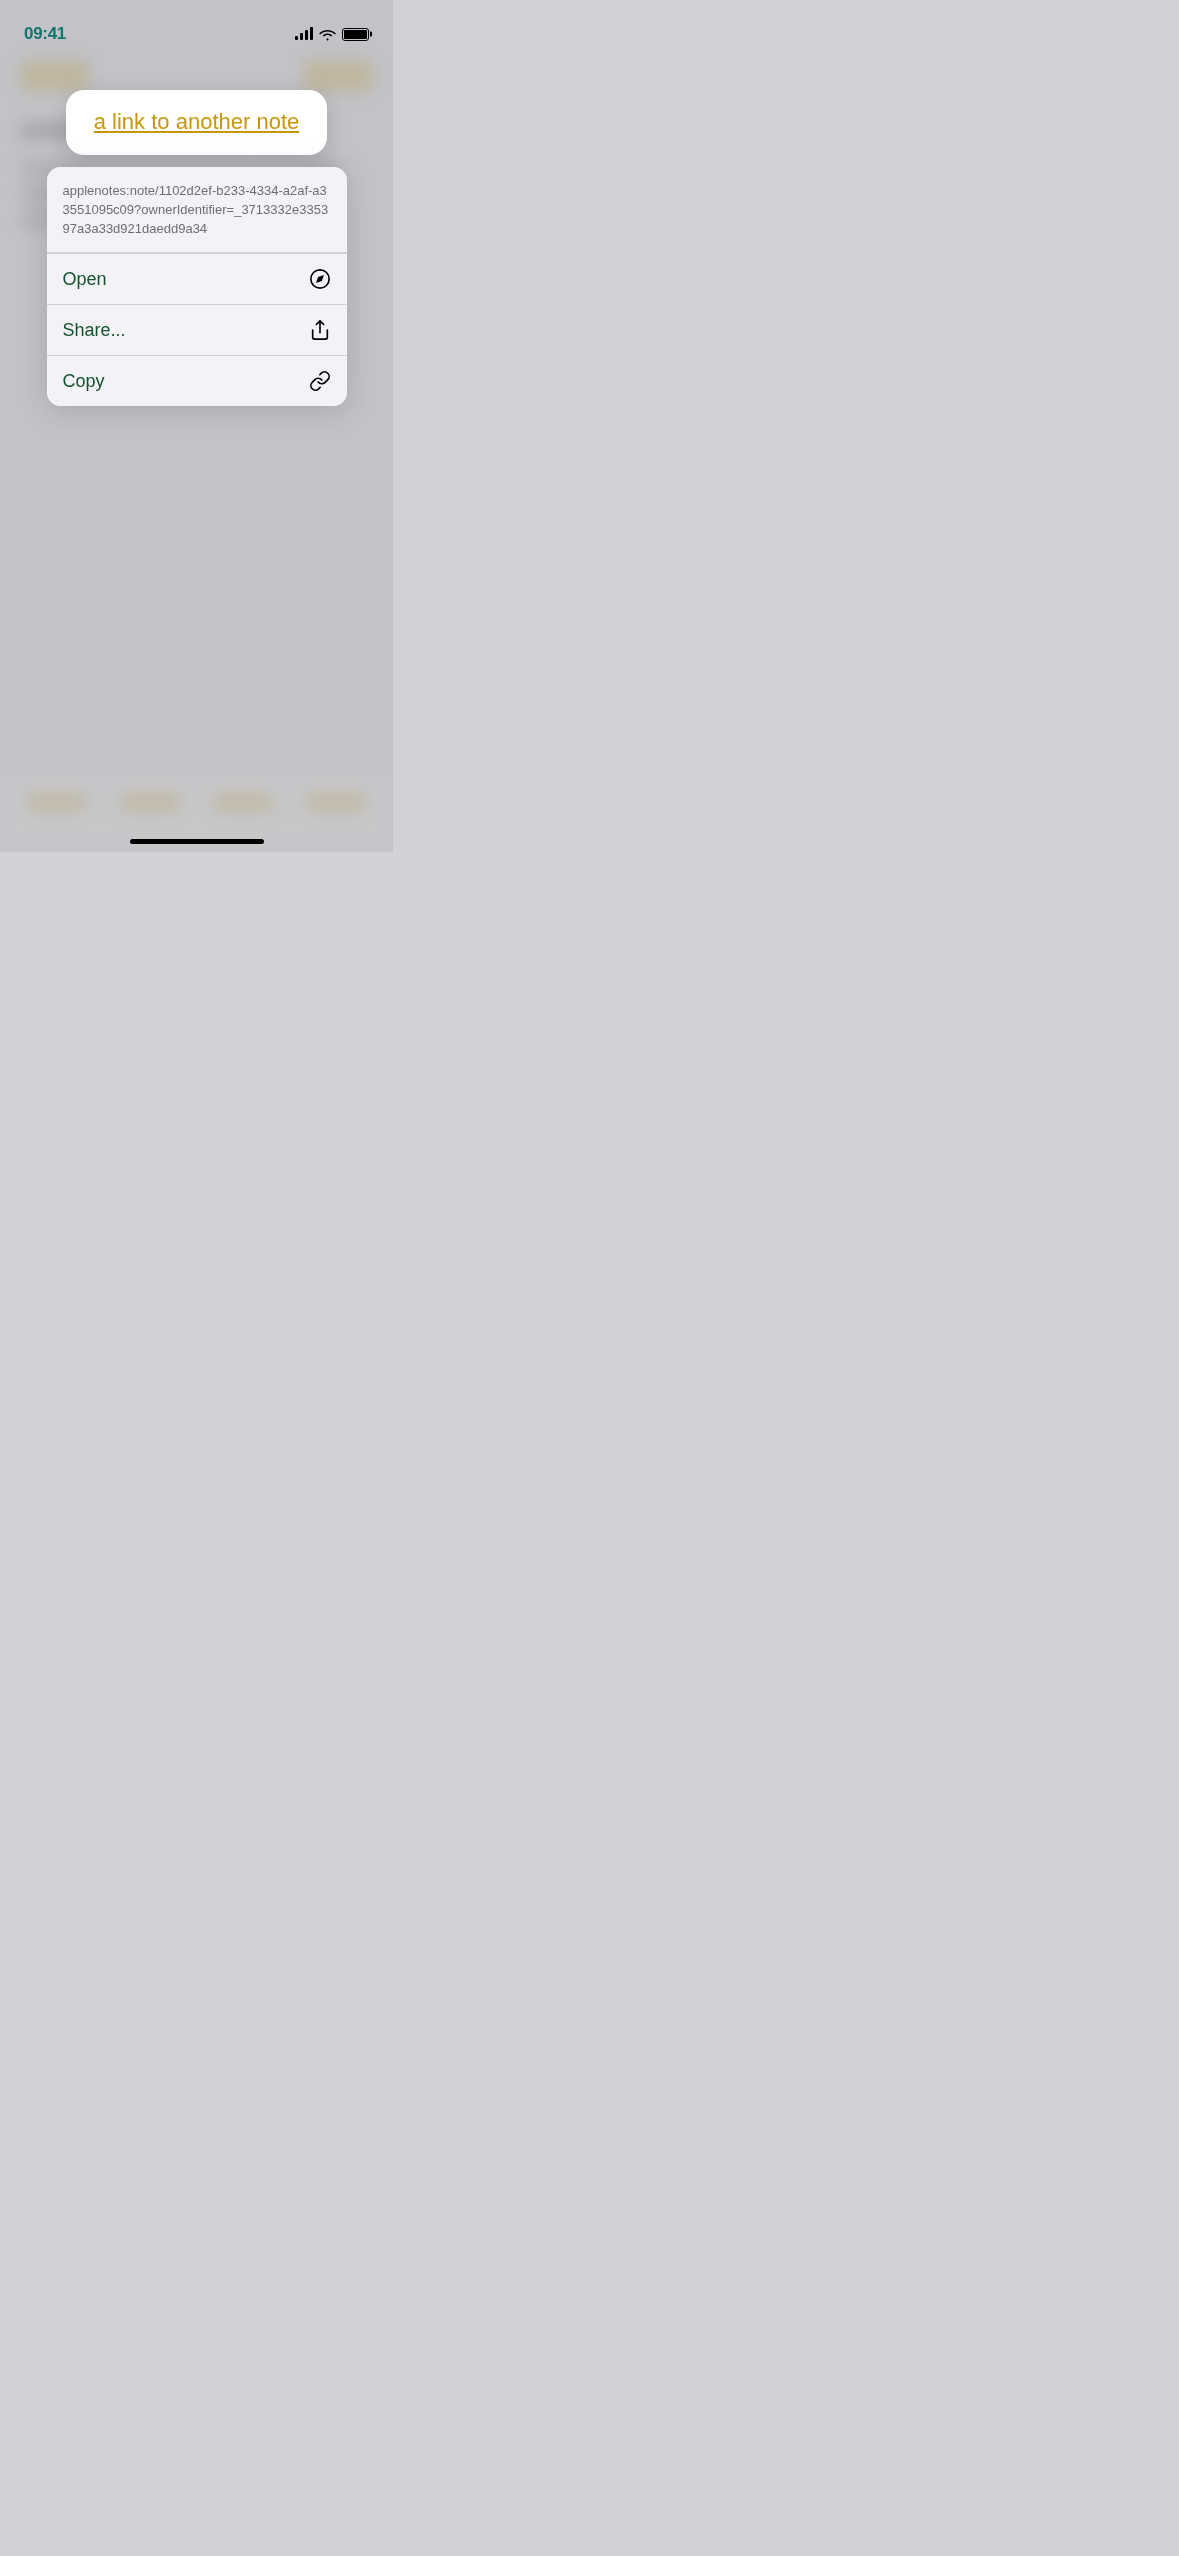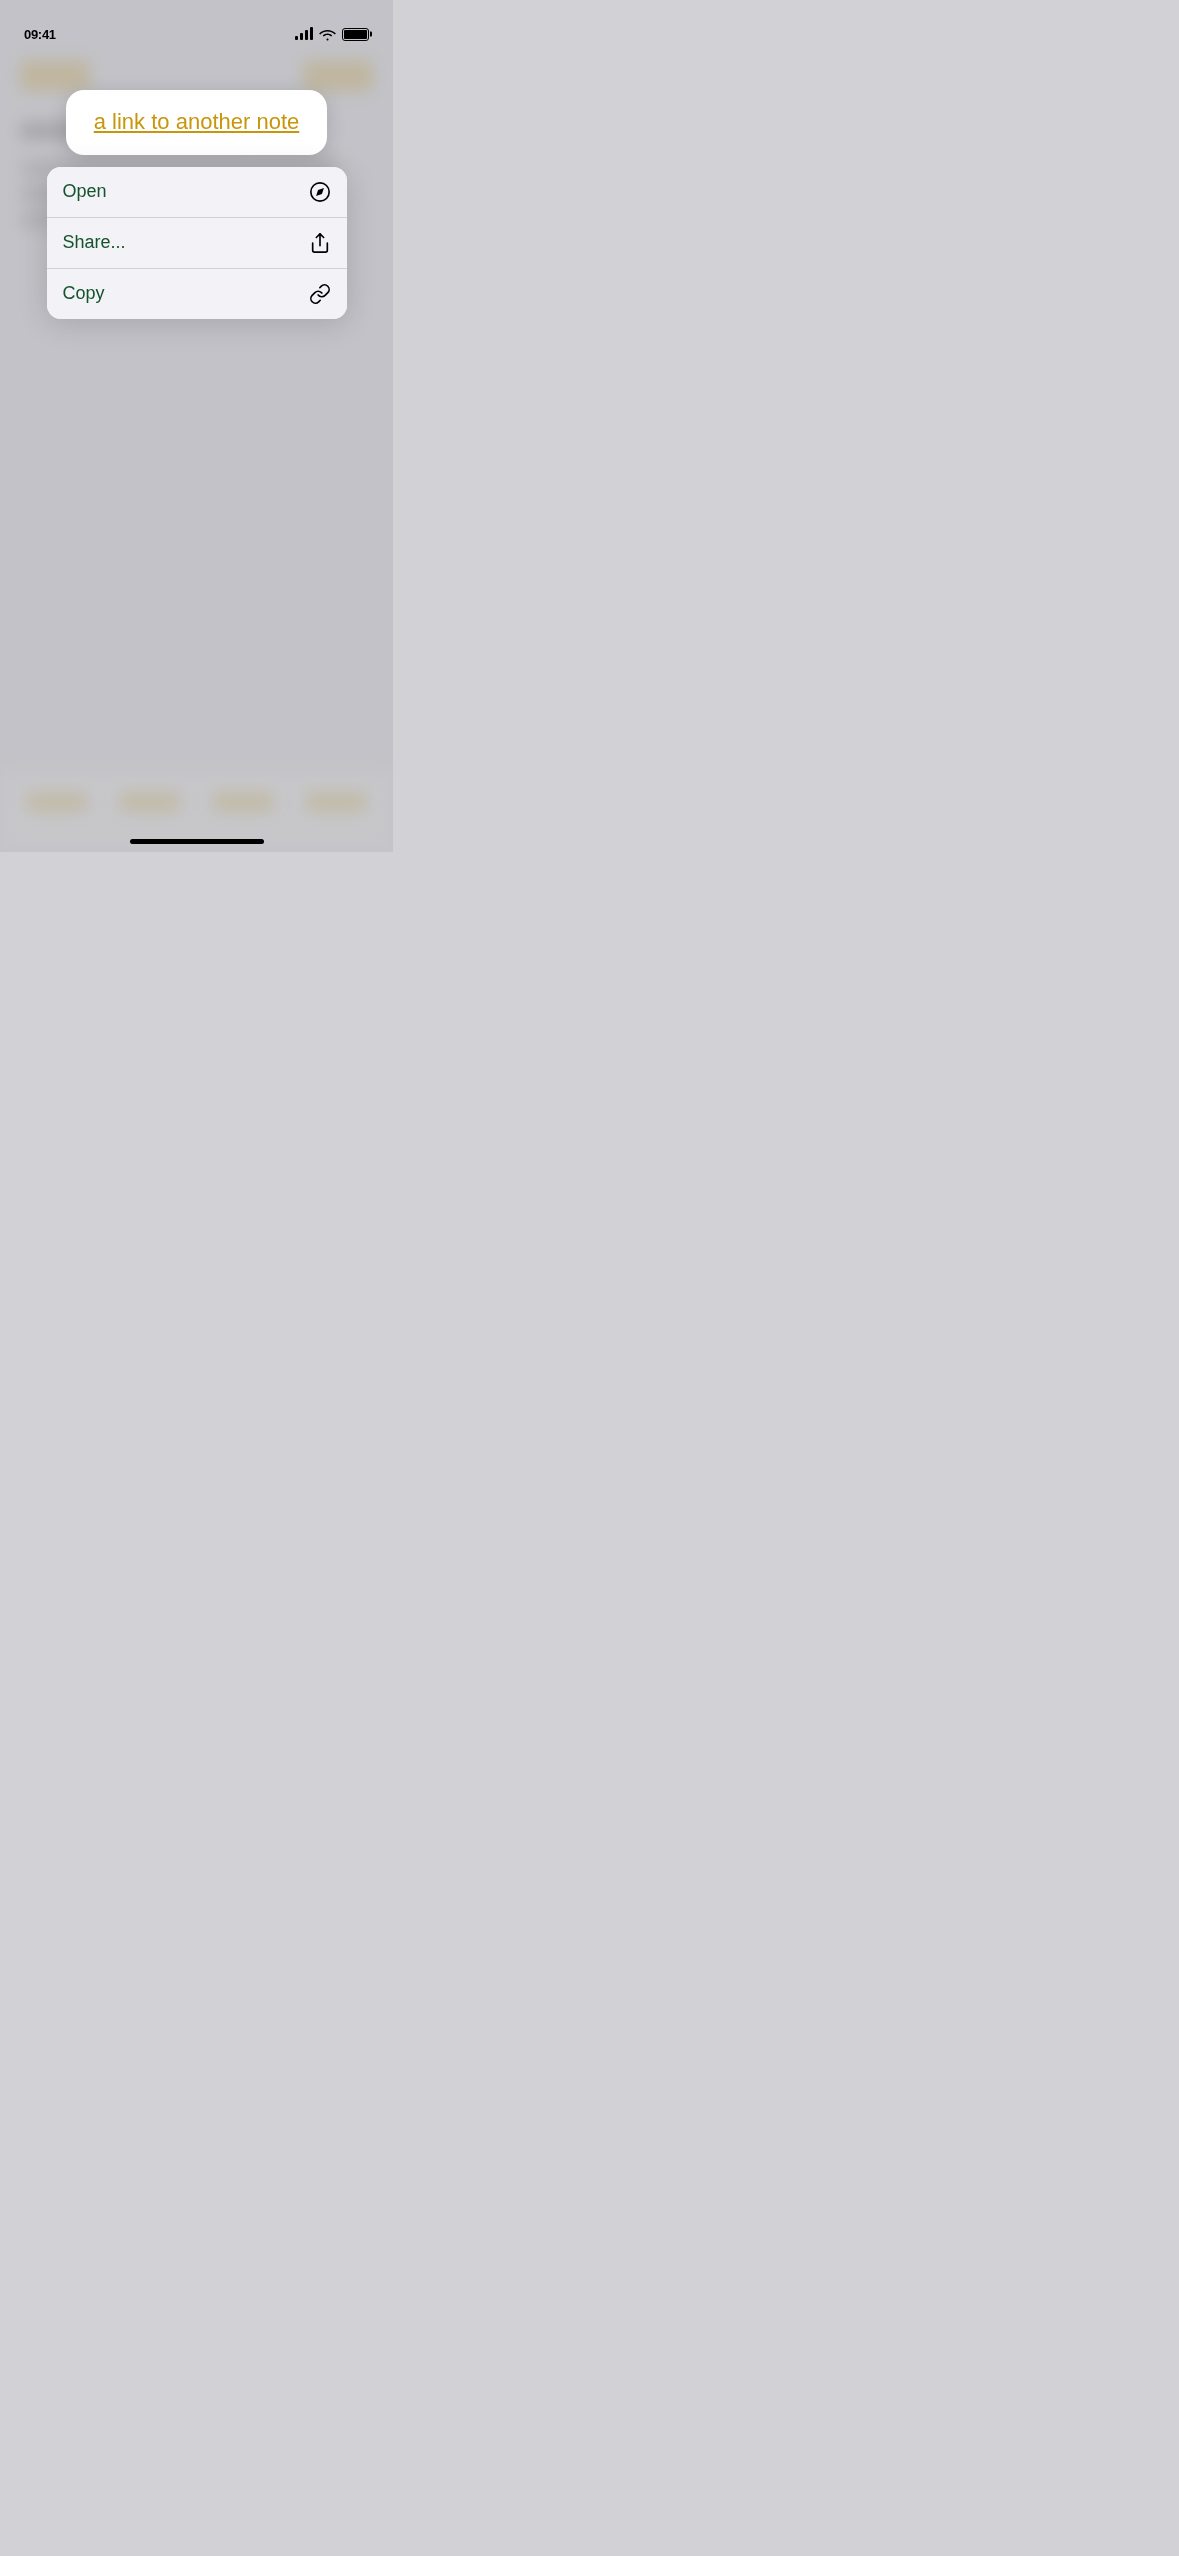--- a/index.html
+++ b/index.html
@@ -24,23 +24,23 @@
       display: flex;
       justify-content: space-between;
       align-items: center;
       padding: 14px 24px 0 24px;
       height: 54px;
       position: relative;
       z-index: 100;
     }
 
     .status-time {
-      font-size: 13px;
+      font-size: 17px;
       font-weight: 600;
-      color: #000000;
+      color: #0f766e;
       letter-spacing: -0.3px;
     }
 
     .status-icons {
       display: flex;
       align-items: center;
       gap: 6px;
     }
 
     .signal-bars {
@@ -307,20 +307,23 @@
 </div>
 
 <div class="popup-area">
 
   <div class="link-bubble">
     <span class="link-bubble-text">a link to another note</span>
   </div>
 
   <div class="context-menu">
 
+    <div class="url-preview">
+      <span class="url-text">applenotes:note/1102d2ef-b233-4334-a2af-a33551095c09?ownerIdentifier=_3713332e335397a3a33d921daedd9a34</span>
+    </div>
 
     <div class="menu-item">
       <span class="menu-item-label">Open</span>
       <svg class="icon-compass" viewBox="0 0 24 24" fill="none" stroke="black" stroke-width="1.8">
         <circle cx="12" cy="12" r="10"></circle>
         <polygon points="16.24,7.76 14.12,14.12 7.76,16.24 9.88,9.88" fill="black" stroke="none"></polygon>
       </svg>
     </div>
 
     <div class="menu-item">

